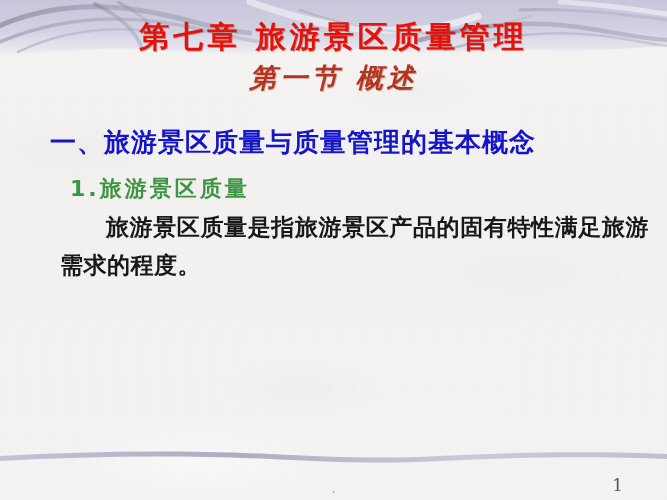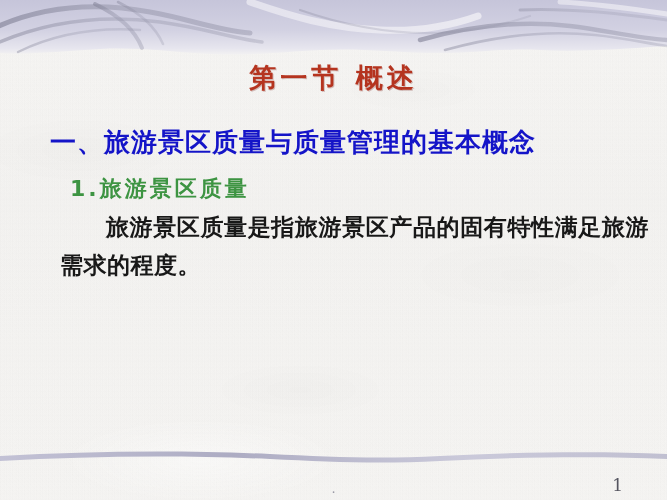--- a/index.html
+++ b/index.html
@@ -92,20 +92,21 @@
     top: 60px;
     width: 667px;
     text-align: center;
     font-family: "DejaVu Serif", serif;
     font-size: 27px;
     font-weight: bold;
     letter-spacing: 4px;
     color: #b5341f;
     text-shadow: 1px 1px 0 rgba(110,20,10,0.25);
     white-space: nowrap;
+    font-style: italic;
   }
 
   .body-area {
     position: absolute;
     left: 12px;
     top: 120px;
     width: 667px;
   }
 
   .section-heading {
@@ -214,20 +215,21 @@
         <path d="M300,10 C340,24 385,34 435,33 C470,32 500,26 530,16" stroke="url(#strokeGrad)" stroke-width="2.2" opacity="0.35"></path>
 
         <path d="M420,40 C470,26 520,20 570,26 C605,30 635,38 667,40" stroke="url(#strokeGrad)" stroke-width="4.5" opacity="0.7"></path>
         <path d="M445,50 C495,36 545,30 595,35 C625,38 650,44 667,46" stroke="url(#strokeGrad)" stroke-width="2.6" opacity="0.5"></path>
         <path d="M520,10 C560,8 610,12 667,20" stroke="url(#strokeGrad)" stroke-width="3" opacity="0.4"></path>
         <path d="M560,2 C600,4 640,10 667,14" stroke="url(#lightGrad)" stroke-width="5" opacity="0.8"></path>
       </g>
     </svg>
   </div>
 
+  <div class="slide-title">第七章 旅游景区质量管理</div>
 
   <div class="slide-subtitle">第一节 概述</div>
 
   <div class="body-area">
 
     <div class="section-heading">一、旅游景区质量与质量管理的基本概念</div>
 
     <div class="gap-small"></div>
 
     <div class="item-heading">1.旅游景区质量</div>

